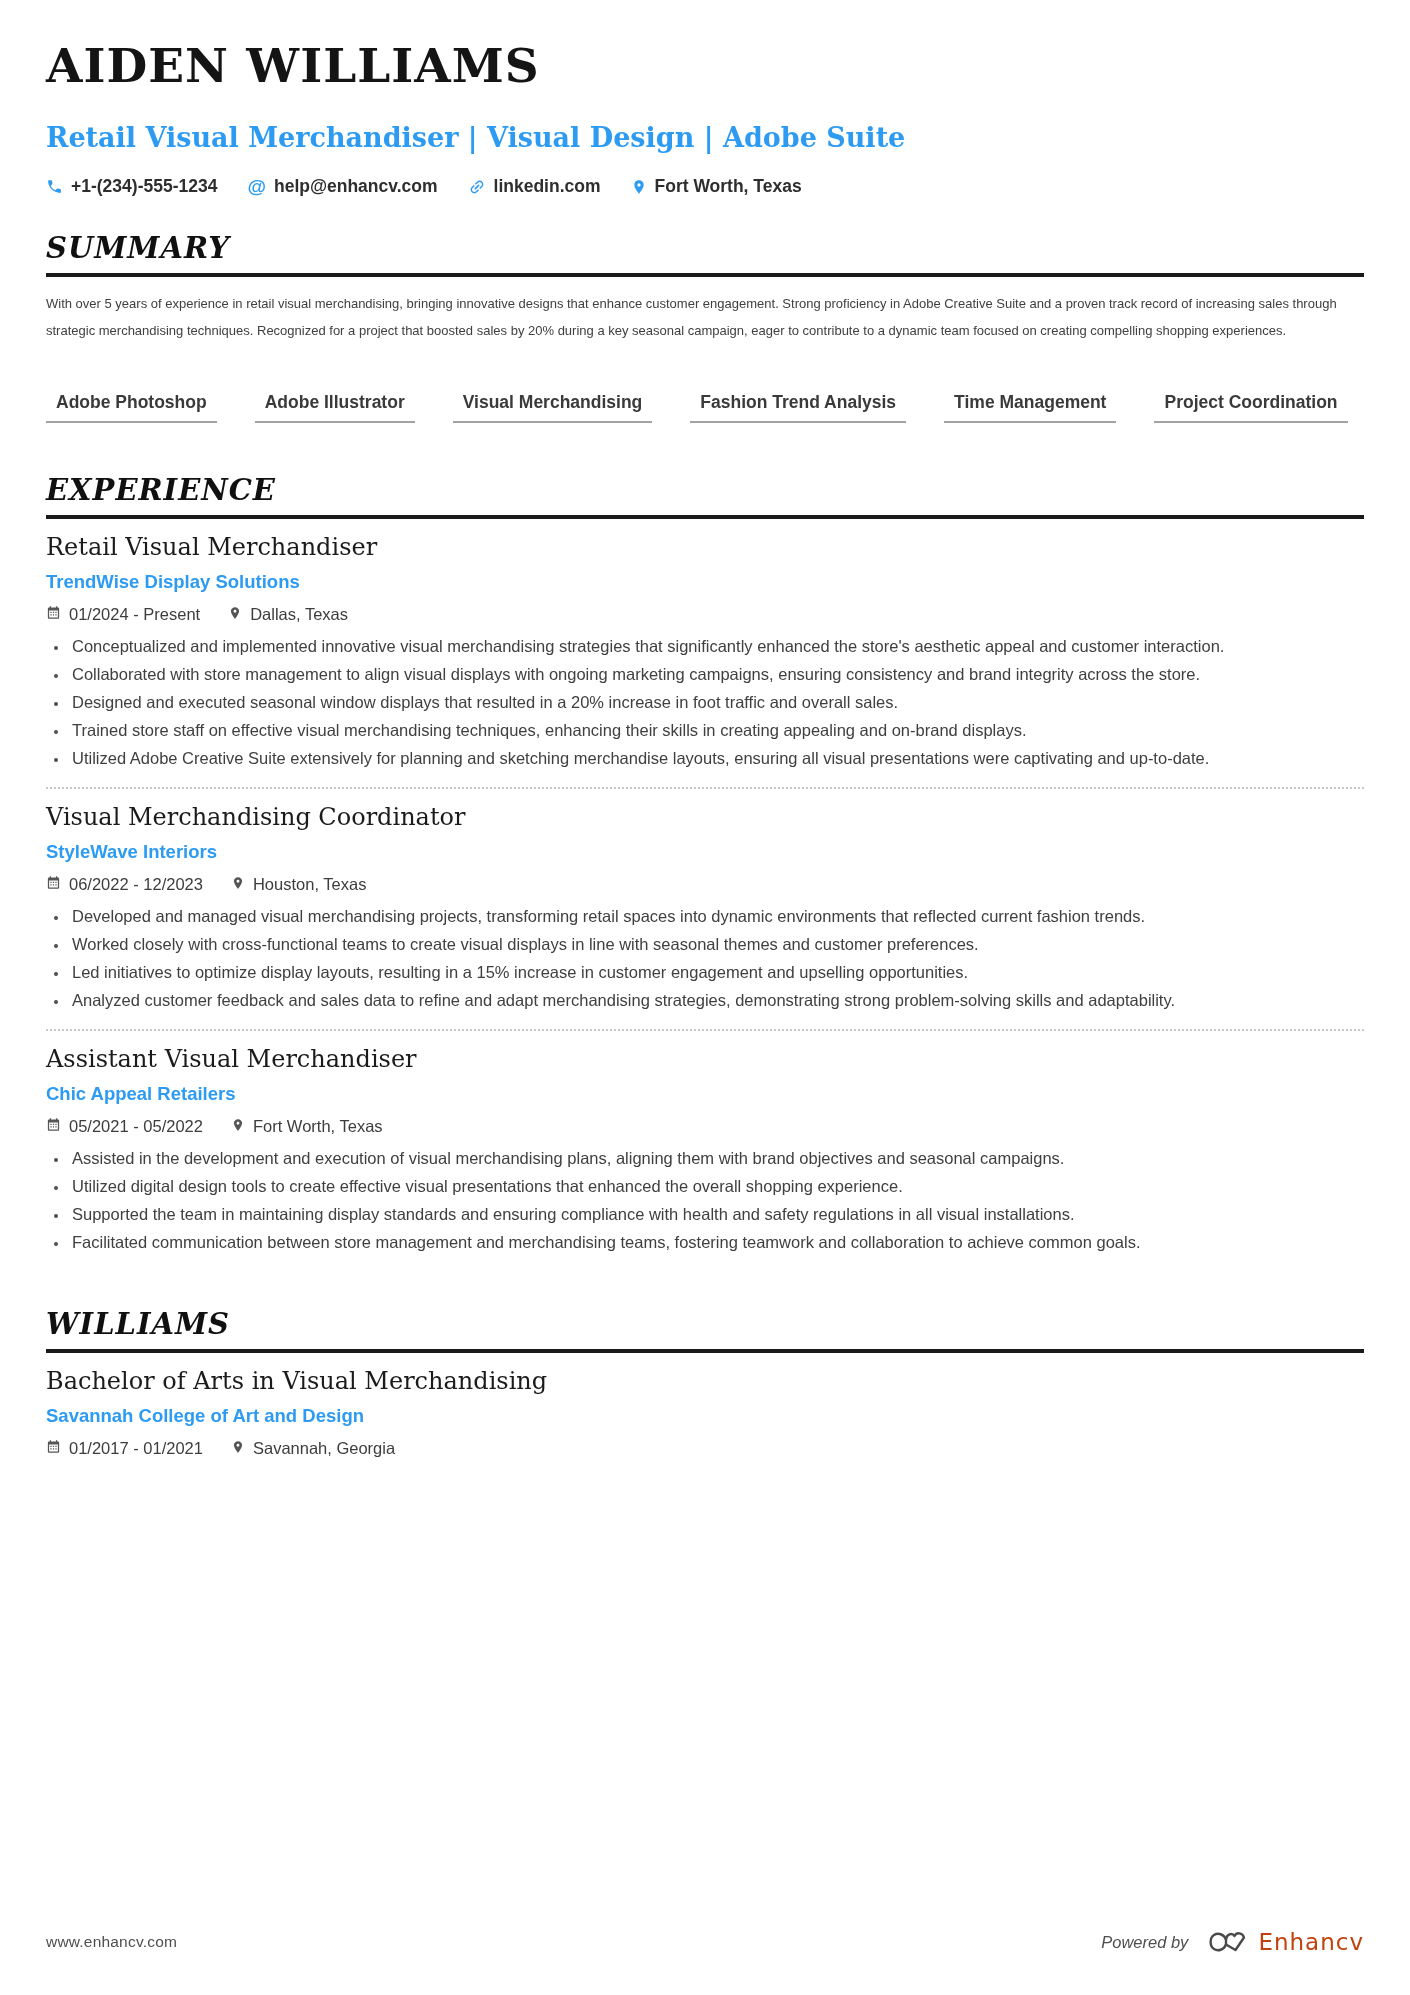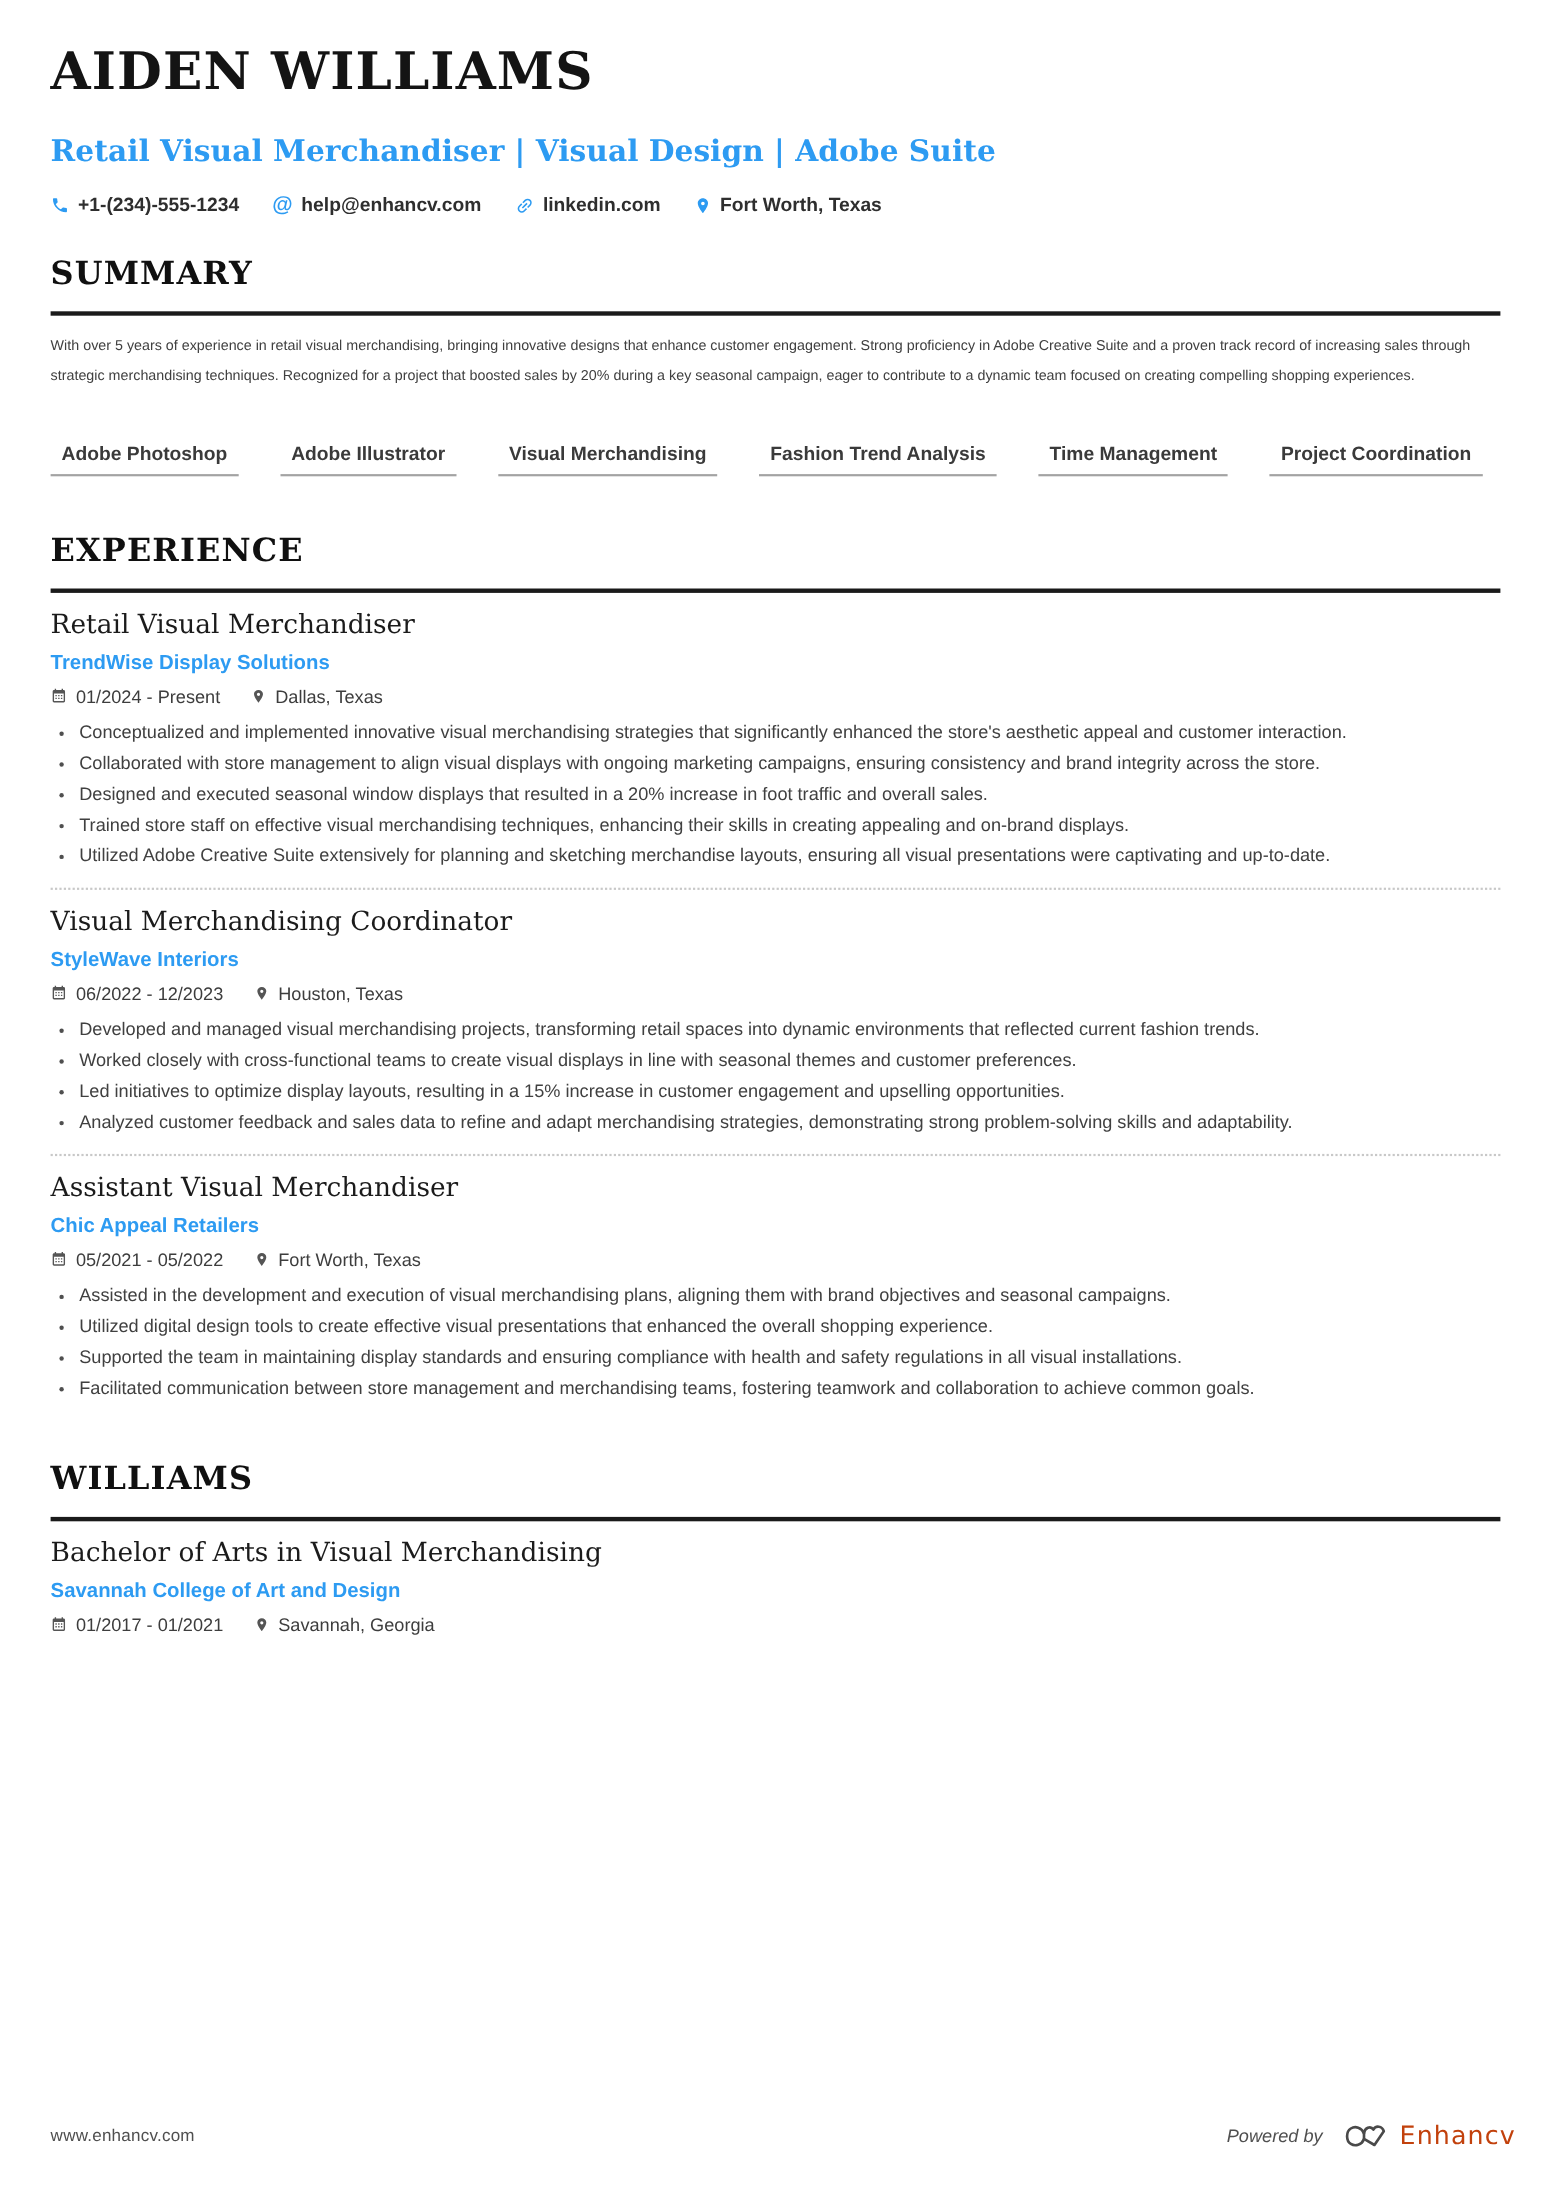--- a/index.html
+++ b/index.html
@@ -61,22 +61,23 @@
 
   
   .section{margin-top:48px;}
   .section-heading{
     font-family:"DejaVu Serif", serif;
     font-weight:700;
     font-size:29px;
     letter-spacing:1px;
     color:#101010;
     margin:0;
-    padding-bottom:18px;
+    padding-bottom:8px;
     border-bottom:4px solid #1a1a1a;
+    font-style:italic;
   }
   .summary-text{
     margin-top:14px;
     font-size:13px;
     line-height:26.5px;
     color:var(--body);
   }
 
   
   .skills-list{
@@ -131,21 +132,21 @@
   ul.bullets li::marker{color:#4f4f4f;font-size:13px;}
   .job-divider{
     border:none;
     border-top:2px dotted #c8c8c8;
     margin:16px 0 2px 0;
   }
 
   
   .footer{
     position:absolute;
-    left:46px;right:32px;bottom:38px;
+    left:46px;right:46px;bottom:38px;
     display:flex;
     justify-content:space-between;
     align-items:center;
   }
   .footer-site{font-size:15.5px;color:#4f4f4f;letter-spacing:0.2px;}
   .powered{display:flex;align-items:center;gap:14px;}
   .powered-by{font-size:16.5px;color:#4f4f4f;font-style:italic;}
   .brand-lockup{display:flex;align-items:center;gap:10px;color:#4a4a4a;}
   .brand-name{
     font-size:23px;

